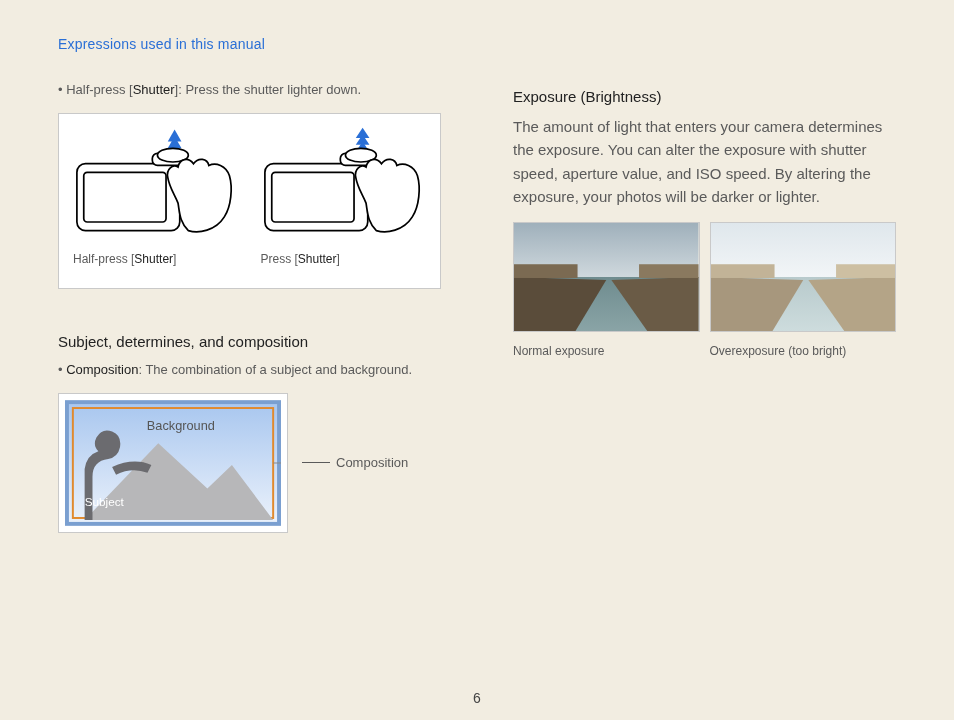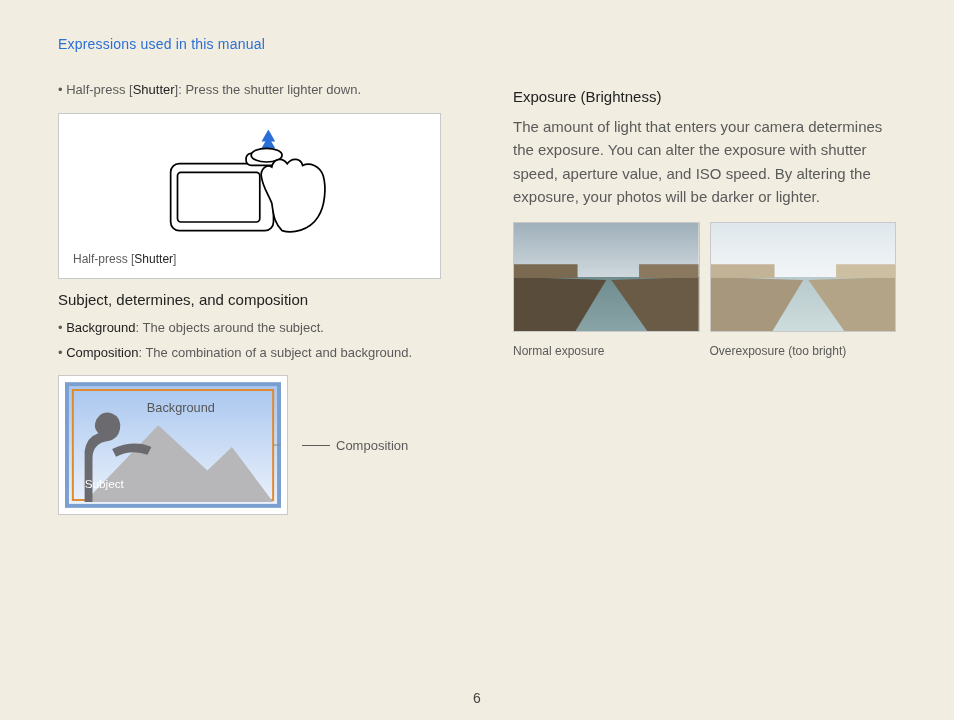--- a/index.html
+++ b/index.html
@@ -60,24 +60,24 @@
   }
   ul.bullets li::before{
     content:"• ";
     color:var(--muted);
   }
   .bold{font-weight:400;color:#222;}
   
   .shutter-box{
     background:#fff;
     border:1px solid var(--border);
-    padding:12px 10px 12px 10px;
+    padding:12px 10px 22px 10px;
     display:flex;
     gap:14px;
-    margin-bottom:12px;
+    margin-bottom:44px;
   }
   .shutter-cell{flex:1;display:flex;flex-direction:column;align-items:center;}
   .shutter-cell svg{width:100%;height:120px;}
   .shutter-caption{
     font-size:12px;
     color:var(--muted);
     margin-top:6px;
     align-self:flex-start;
     padding-left:4px;
   }
@@ -137,25 +137,39 @@
 
           <rect x="96" y="32" width="40" height="14" rx="6" fill="#fff" stroke="#000" stroke-width="2"></rect>
           <ellipse cx="120" cy="34" rx="18" ry="8" fill="#fff" stroke="#000" stroke-width="2"></ellipse>
 
           <path d="M138 122 C150 126 170 122 180 106 C188 94 190 72 186 58 C182 46 170 42 162 46 C160 38 150 36 144 44 C138 36 128 38 126 48 C120 44 112 50 114 60 C116 72 122 80 126 90 C128 102 128 112 138 122 Z" fill="#fff" stroke="#000" stroke-width="2"></path>
         </svg>
         <div class="shutter-caption">
           <span>Half-press [</span><span class="bold">Shutter</span><span>]</span>
         </div>
       </div>
+      <div class="shutter-cell">
+        <svg viewBox="0 0 200 140">
+          <polygon points="122,2 130,14 114,14" fill="#2a6fd6"></polygon>
+          <polygon points="122,10 130,22 114,22" fill="#2a6fd6"></polygon>
+          <polygon points="122,18 130,30 114,30" fill="#2a6fd6"></polygon>
+          <rect x="8" y="44" width="120" height="78" rx="10" fill="#fff" stroke="#000" stroke-width="2"></rect>
+          <rect x="16" y="54" width="96" height="58" rx="4" fill="#fff" stroke="#000" stroke-width="2"></rect>
+          <rect x="96" y="32" width="40" height="14" rx="6" fill="#fff" stroke="#000" stroke-width="2"></rect>
+          <ellipse cx="120" cy="34" rx="18" ry="8" fill="#fff" stroke="#000" stroke-width="2"></ellipse>
+          <path d="M138 122 C150 126 170 122 180 106 C188 94 190 72 186 58 C182 46 170 42 162 46 C160 38 150 36 144 44 C138 36 128 38 126 48 C120 44 112 50 114 60 C116 72 122 80 126 90 C128 102 128 112 138 122 Z" fill="#fff" stroke="#000" stroke-width="2"></path>
+        </svg>
+        <div class="shutter-caption">
+          <span>Press [</span><span class="bold">Shutter</span><span>]</span>
+        </div>
+      </div>
     </div>
 
     <h2 class="subhead">Subject, determines, and composition</h2>
     <ul class="bullets">
-      <li><span class="bold">Background</span><span>: The objects around the subject.</span></li>
       <li><span class="bold">Composition</span><span>: The combination of a subject and background.</span></li>
     </ul>
 
     <div class="comp-wrap">
       <div class="comp-fig">
         <svg viewBox="0 0 220 128">
           <defs>
             <linearGradient id="sky" x1="0" y1="0" x2="0" y2="1">
               <stop offset="0" stop-color="#a9c7ef"></stop>
               <stop offset="1" stop-color="#eaf1fb"></stop>

